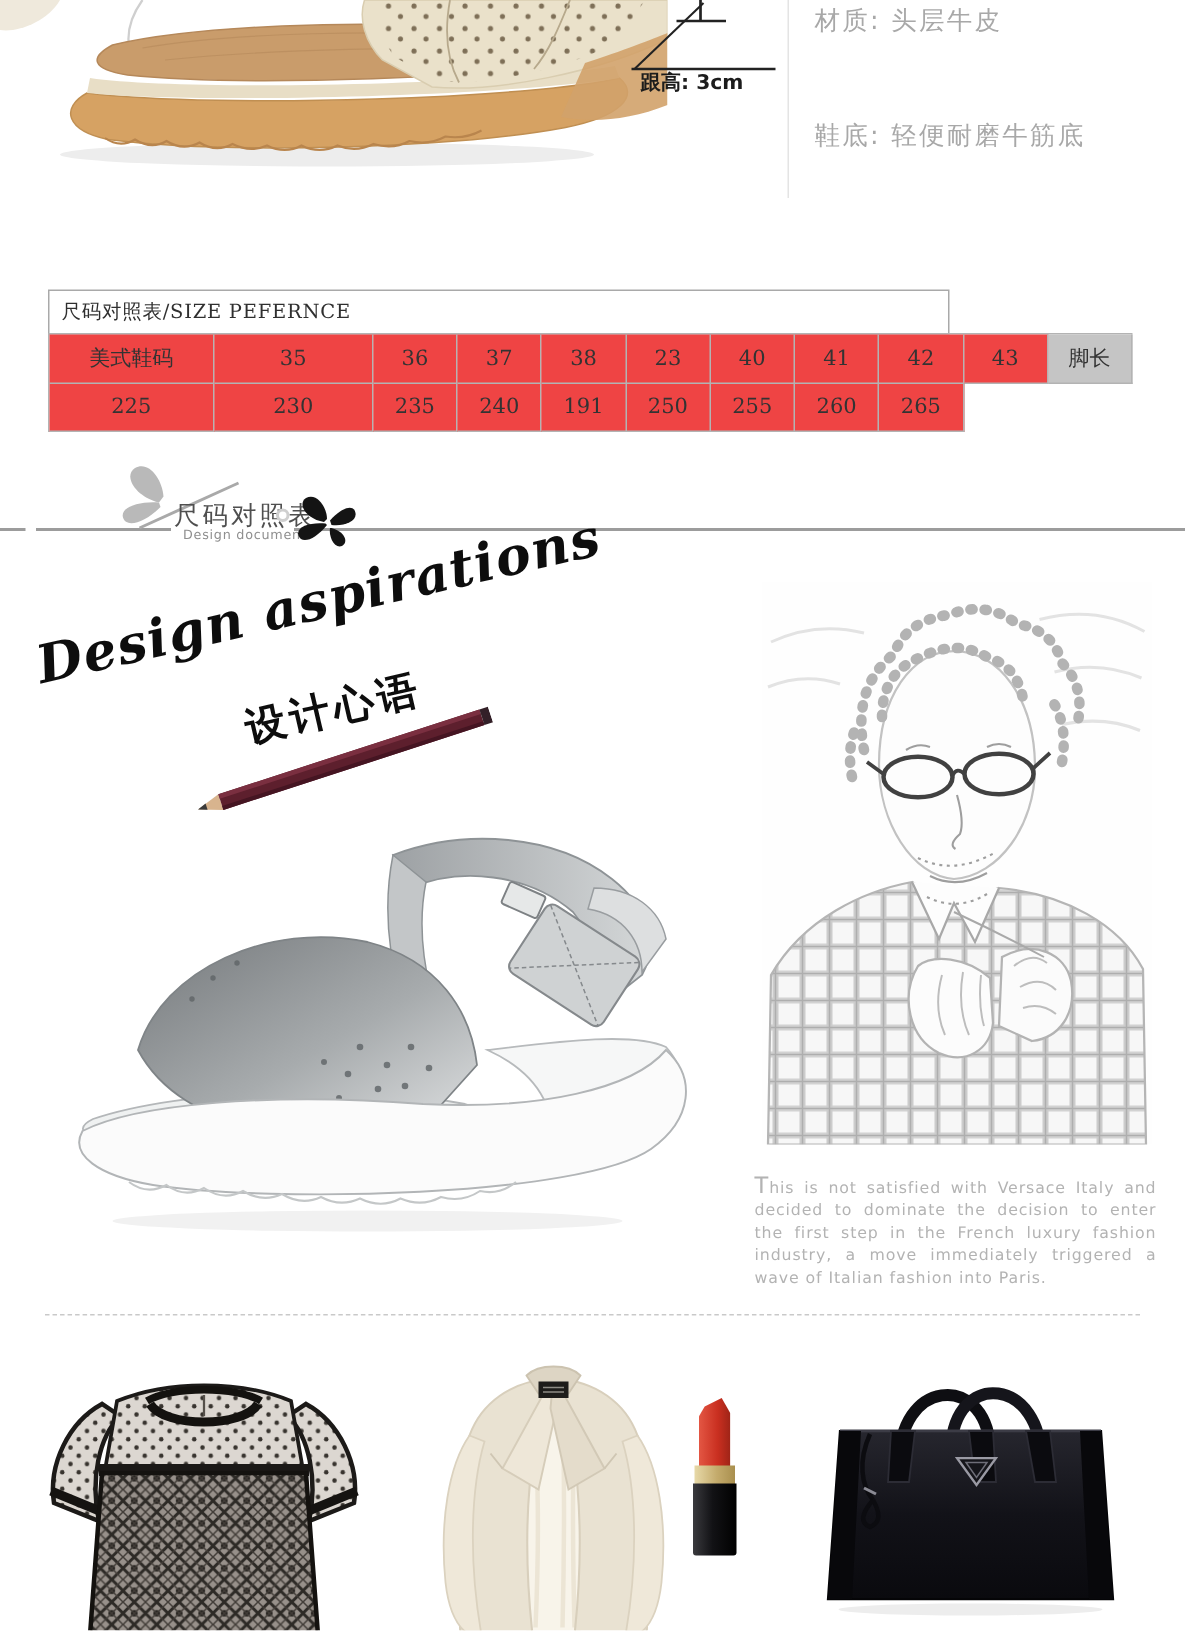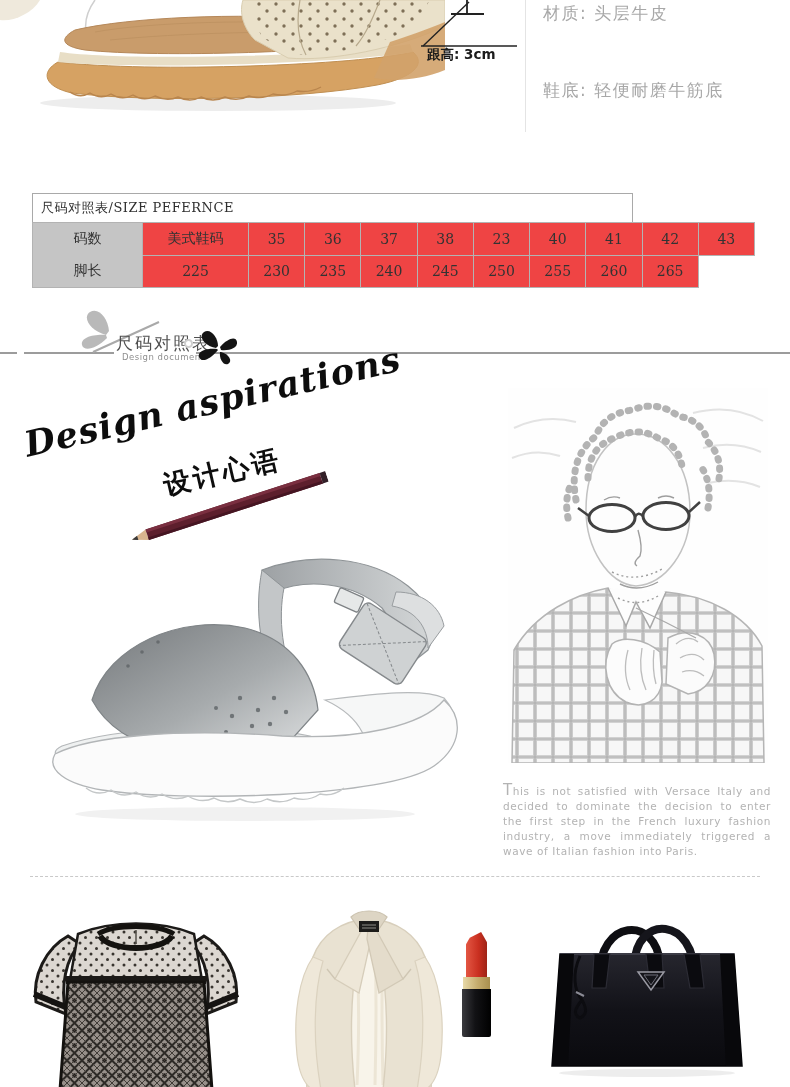--- a/index.html
+++ b/index.html
@@ -78,38 +78,37 @@
   <div class="abs heel-label">跟高: 3cm</div>
 
   <div class="abs hero-divider"></div>
 
   <div class="abs spec-line" style="top:2px">材质: 头层牛皮</div>
   <div class="abs spec-line" style="top:79px">鞋底: 轻便耐磨牛筋底</div>
 
   <div class="abs tbl-title-box">尺码对照表/SIZE PEFERNCE</div>
 
   <div class="abs tbl-grid">
-    <div class="tbl-cell tbl-head no-bottom">码数</div>
     <div class="tbl-cell">美式鞋码</div>
     <div class="tbl-cell">35</div>
     <div class="tbl-cell">36</div>
     <div class="tbl-cell">37</div>
     <div class="tbl-cell">38</div>
     <div class="tbl-cell">23</div>
     <div class="tbl-cell">40</div>
     <div class="tbl-cell">41</div>
     <div class="tbl-cell">42</div>
     <div class="tbl-cell">43</div>
 
     <div class="tbl-cell tbl-head">脚长</div>
     <div class="tbl-cell">225</div>
     <div class="tbl-cell">230</div>
     <div class="tbl-cell">235</div>
     <div class="tbl-cell">240</div>
-    <div class="tbl-cell">245</div>
+    <div class="tbl-cell">191</div>
     <div class="tbl-cell">250</div>
     <div class="tbl-cell">255</div>
     <div class="tbl-cell">260</div>
     <div class="tbl-cell">265</div>
   </div>
 
   <div class="abs dv-seg" style="left:0;width:17px"></div>
   <div class="abs dv-seg" style="left:24px;width:90px"></div>
   <div class="abs dv-seg" style="left:196px;width:594px"></div>
 

